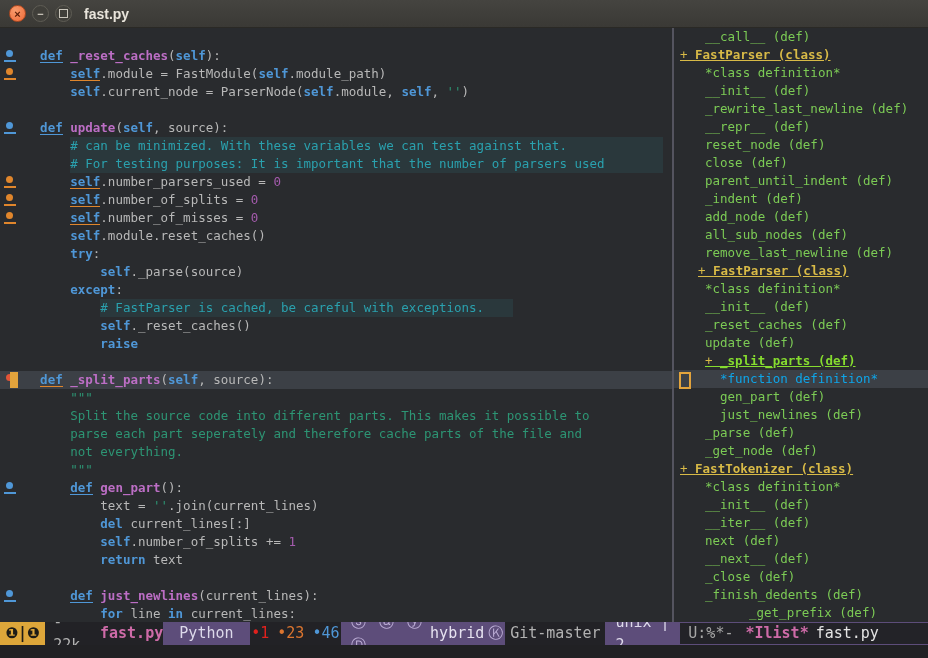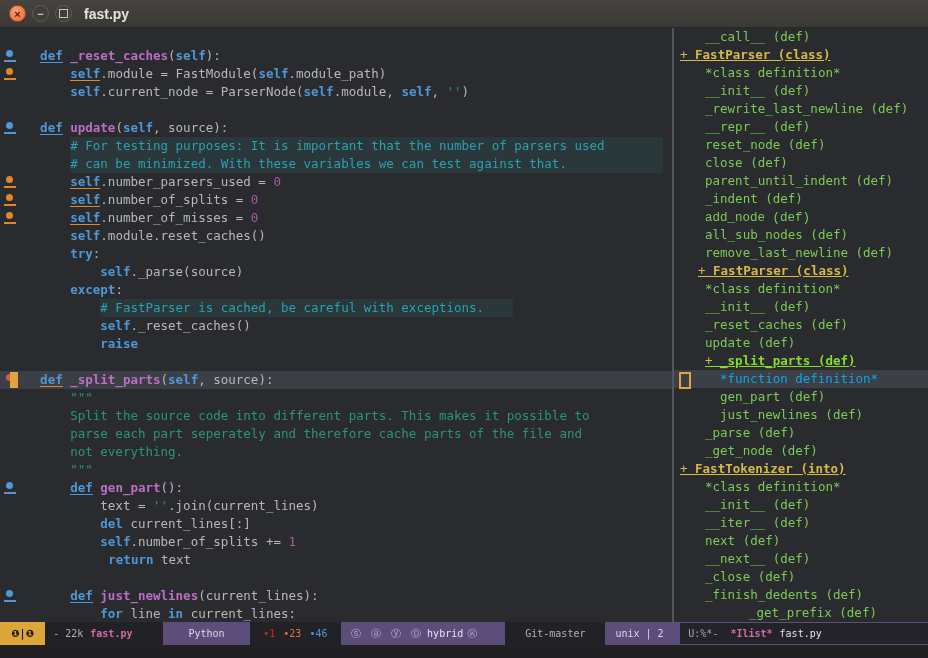--- a/index.html
+++ b/index.html
@@ -54,21 +54,21 @@
   .srow{position:relative;height:18px;line-height:18px;white-space:pre;}
   .srow.cur{background:#3c4046;}
   .s-def{color:#7ccb55;}
   .s-class{color:#d8ba47;font-weight:bold;text-decoration:underline;}
   .s-sel{color:#86dc2f;font-weight:bold;text-decoration:underline;}
   .s-curtext{color:#0ea5e9;}
   .s-plus{color:#d8ba47;text-decoration:none;font-weight:normal;}
   .hollow-cursor{position:absolute;left:5px;top:2px;width:8px;height:13px;border:2px solid #e2a33c;}
 
   
-  #modeline{position:absolute;left:0;top:622px;width:928px;height:23px;display:flex;font-size:10px;}
+  #modeline{position:absolute;left:0;top:622px;width:928px;height:23px;display:flex;font-size:15px;}
   .mseg{height:23px;line-height:23px;display:flex;align-items:center;box-sizing:border-box;overflow:hidden;}
   .seg-purple{background:#5d4d7a;color:#ddd9ea;}
   .seg-dark{background:#222226;color:#b2b2b2;}
   #seg-winnum{width:46px;background:#dda63a;color:#1d1b16;font-weight:bold;justify-content:center;}
   #seg-buf{width:120px;padding-left:8px;}
   #seg-buf .bufname{color:#ce6ba8;font-weight:bold;margin-left:7px;}
   #seg-mode{width:88px;justify-content:center;}
   #seg-counts{width:93px;justify-content:center;gap:8px;}
   .cnt-err{color:#e0211d;}
   .cnt-warn{color:#dc752f;}
@@ -105,22 +105,22 @@
   </div>
 
   <div id="main">
     <div id="editor">
       <div id="code-lines">
           <div class="cline"><span class="fmark fm-blue"><i class="dot"></i><i class="bar"></i></span><span class="lseg" style="padding-left: 10px;"><span class="txt">    </span><span class="kwu">def</span><span class="txt"> </span><span class="fn">_reset_caches</span><span class="txt">(</span><span class="slf">self</span><span class="txt">):</span></span></div>
           <div class="cline"><span class="fmark fm-orange"><i class="dot"></i><i class="bar"></i></span><span class="lseg" style="padding-left: 10px;"><span class="txt">        </span><span class="slfo">self</span><span class="txt">.module = FastModule(</span><span class="slf">self</span><span class="txt">.module_path)</span></span></div>
           <div class="cline"><span class="lseg" style="padding-left: 10px;"><span class="txt">        </span><span class="slf">self</span><span class="txt">.current_node = ParserNode(</span><span class="slf">self</span><span class="txt">.module, </span><span class="slf">self</span><span class="txt">, </span><span class="str">''</span><span class="txt">)</span></span></div>
           <div class="cline"><span class="lseg" style="padding-left: 10px;"></span></div>
           <div class="cline"><span class="fmark fm-blue"><i class="dot"></i><i class="bar"></i></span><span class="lseg" style="padding-left: 10px;"><span class="txt">    </span><span class="kwu">def</span><span class="txt"> </span><span class="fn">update</span><span class="txt">(</span><span class="slf">self</span><span class="txt">, source):</span></span></div>
+          <div class="cline"><span class="tint" style="left: 70px; width: 593px;"></span><span class="lseg" style="padding-left: 10px;"><span class="txt">        </span><span class="com"># can be minimized. With these variables we can test against that.</span></span></div>
           <div class="cline"><span class="tint" style="left: 70px; width: 593px;"></span><span class="lseg" style="padding-left: 10px;"><span class="txt">        </span><span class="com"># For testing purposes: It is important that the number of parsers used</span></span></div>
-          <div class="cline"><span class="tint" style="left: 70px; width: 593px;"></span><span class="lseg" style="padding-left: 10px;"><span class="txt">        </span><span class="com"># can be minimized. With these variables we can test against that.</span></span></div>
           <div class="cline"><span class="fmark fm-orange"><i class="dot"></i><i class="bar"></i></span><span class="lseg" style="padding-left: 10px;"><span class="txt">        </span><span class="slfo">self</span><span class="txt">.number_parsers_used = </span><span class="num">0</span></span></div>
           <div class="cline"><span class="fmark fm-orange"><i class="dot"></i><i class="bar"></i></span><span class="lseg" style="padding-left: 10px;"><span class="txt">        </span><span class="slfo">self</span><span class="txt">.number_of_splits = </span><span class="num">0</span></span></div>
           <div class="cline"><span class="fmark fm-orange"><i class="dot"></i><i class="bar"></i></span><span class="lseg" style="padding-left: 10px;"><span class="txt">        </span><span class="slfo">self</span><span class="txt">.number_of_misses = </span><span class="num">0</span></span></div>
           <div class="cline"><span class="lseg" style="padding-left: 10px;"><span class="txt">        </span><span class="slf">self</span><span class="txt">.module.reset_caches()</span></span></div>
           <div class="cline"><span class="lseg" style="padding-left: 10px;"><span class="txt">        </span><span class="kw">try</span><span class="txt">:</span></span></div>
           <div class="cline"><span class="lseg" style="padding-left: 10px;"><span class="txt">            </span><span class="slf">self</span><span class="txt">._parse(source)</span></span></div>
           <div class="cline"><span class="lseg" style="padding-left: 10px;"><span class="txt">        </span><span class="kw">except</span><span class="txt">:</span></span></div>
           <div class="cline"><span class="tint" style="left: 100px; width: 413px;"></span><span class="lseg" style="padding-left: 10px;"><span class="txt">            </span><span class="com"># FastParser is cached, be careful with exceptions.</span></span></div>
           <div class="cline"><span class="lseg" style="padding-left: 10px;"><span class="txt">            </span><span class="slf">self</span><span class="txt">._reset_caches()</span></span></div>
           <div class="cline"><span class="lseg" style="padding-left: 10px;"><span class="txt">            </span><span class="kw">raise</span></span></div>
@@ -128,54 +128,54 @@
           <div class="cline cur"><span class="fmark fm-red"><i class="dot"></i><i class="bar"></i></span><span class="cursor-block"></span><span class="lseg" style="padding-left: 10px;"><span class="txt">    </span><span class="kwo">def</span><span class="txt"> </span><span class="fn">_split_parts</span><span class="txt">(</span><span class="slf">self</span><span class="txt">, source):</span></span></div>
           <div class="cline"><span class="lseg" style="padding-left: 10px;"><span class="txt">        </span><span class="doc">"""</span></span></div>
           <div class="cline"><span class="lseg" style="padding-left: 10px;"><span class="txt">        </span><span class="doc">Split the source code into different parts. This makes it possible to</span></span></div>
           <div class="cline"><span class="lseg" style="padding-left: 10px;"><span class="txt">        </span><span class="doc">parse each part seperately and therefore cache parts of the file and</span></span></div>
           <div class="cline"><span class="lseg" style="padding-left: 10px;"><span class="txt">        </span><span class="doc">not everything.</span></span></div>
           <div class="cline"><span class="lseg" style="padding-left: 10px;"><span class="txt">        </span><span class="doc">"""</span></span></div>
           <div class="cline"><span class="fmark fm-blue"><i class="dot"></i><i class="bar"></i></span><span class="lseg" style="padding-left: 10px;"><span class="txt">        </span><span class="kwu">def</span><span class="txt"> </span><span class="fn">gen_part</span><span class="txt">():</span></span></div>
           <div class="cline"><span class="lseg" style="padding-left: 10px;"><span class="txt">            </span><span class="txt">text = </span><span class="str">''</span><span class="txt">.join(current_lines)</span></span></div>
           <div class="cline"><span class="lseg" style="padding-left: 10px;"><span class="txt">            </span><span class="kw">del</span><span class="txt"> current_lines[:]</span></span></div>
           <div class="cline"><span class="lseg" style="padding-left: 10px;"><span class="txt">            </span><span class="slf">self</span><span class="txt">.number_of_splits += </span><span class="num">1</span></span></div>
-          <div class="cline"><span class="lseg" style="padding-left: 18px;"><span class="txt">            </span><span class="kw">return</span><span class="txt"> text</span></span></div>
+          <div class="cline"><span class="lseg" style="padding-left: 10px;"><span class="txt">            </span><span class="kw">return</span><span class="txt"> text</span></span></div>
           <div class="cline"><span class="lseg" style="padding-left: 10px;"></span></div>
           <div class="cline"><span class="fmark fm-blue"><i class="dot"></i><i class="bar"></i></span><span class="lseg" style="padding-left: 10px;"><span class="txt">        </span><span class="kwu">def</span><span class="txt"> </span><span class="fn">just_newlines</span><span class="txt">(current_lines):</span></span></div>
           <div class="cline"><span class="lseg" style="padding-left: 10px;"><span class="txt">            </span><span class="kw">for</span><span class="txt"> line </span><span class="kw">in</span><span class="txt"> current_lines:</span></span></div>
         </div>
     </div>
     <div id="divider"></div>
     <div id="sidebar">
       <div id="sidebar-list">
           <div class="srow"><span class="s-def" style="padding-left: 31px; display: inline-block;"><span>__call__ (def)</span></span></div>
           <div class="srow"><span class="s-class" style="padding-left: 6px; display: inline-block;"><span class="s-plus">+ </span><span>FastParser (class)</span></span></div>
           <div class="srow"><span class="s-def" style="padding-left: 31px; display: inline-block;"><span>*class definition*</span></span></div>
           <div class="srow"><span class="s-def" style="padding-left: 31px; display: inline-block;"><span>__init__ (def)</span></span></div>
           <div class="srow"><span class="s-def" style="padding-left: 31px; display: inline-block;"><span>_rewrite_last_newline (def)</span></span></div>
           <div class="srow"><span class="s-def" style="padding-left: 31px; display: inline-block;"><span>__repr__ (def)</span></span></div>
           <div class="srow"><span class="s-def" style="padding-left: 31px; display: inline-block;"><span>reset_node (def)</span></span></div>
           <div class="srow"><span class="s-def" style="padding-left: 31px; display: inline-block;"><span>close (def)</span></span></div>
           <div class="srow"><span class="s-def" style="padding-left: 31px; display: inline-block;"><span>parent_until_indent (def)</span></span></div>
           <div class="srow"><span class="s-def" style="padding-left: 31px; display: inline-block;"><span>_indent (def)</span></span></div>
-          <div class="srow"><span class="s-def" style="padding-left: 31px; display: inline-block; font-family: Liberation Mono, monospace;"><span>add_node (def)</span></span></div>
+          <div class="srow"><span class="s-def" style="padding-left: 31px; display: inline-block;"><span>add_node (def)</span></span></div>
           <div class="srow"><span class="s-def" style="padding-left: 31px; display: inline-block;"><span>all_sub_nodes (def)</span></span></div>
           <div class="srow"><span class="s-def" style="padding-left: 31px; display: inline-block;"><span>remove_last_newline (def)</span></span></div>
           <div class="srow"><span class="s-class" style="padding-left: 24px; display: inline-block;"><span class="s-plus">+ </span><span>FastParser (class)</span></span></div>
           <div class="srow"><span class="s-def" style="padding-left: 31px; display: inline-block;"><span>*class definition*</span></span></div>
           <div class="srow"><span class="s-def" style="padding-left: 31px; display: inline-block;"><span>__init__ (def)</span></span></div>
           <div class="srow"><span class="s-def" style="padding-left: 31px; display: inline-block;"><span>_reset_caches (def)</span></span></div>
           <div class="srow"><span class="s-def" style="padding-left: 31px; display: inline-block;"><span>update (def)</span></span></div>
           <div class="srow"><span class="s-sel" style="padding-left: 31px; display: inline-block;"><span class="s-plus">+ </span><span>_split_parts (def)</span></span></div>
           <div class="srow cur"><span class="hollow-cursor"></span><span class="s-curtext" style="padding-left: 46px; display: inline-block;"><span>*function definition*</span></span></div>
           <div class="srow"><span class="s-def" style="padding-left: 46px; display: inline-block;"><span>gen_part (def)</span></span></div>
           <div class="srow"><span class="s-def" style="padding-left: 46px; display: inline-block;"><span>just_newlines (def)</span></span></div>
           <div class="srow"><span class="s-def" style="padding-left: 31px; display: inline-block;"><span>_parse (def)</span></span></div>
           <div class="srow"><span class="s-def" style="padding-left: 31px; display: inline-block;"><span>_get_node (def)</span></span></div>
-          <div class="srow"><span class="s-class" style="padding-left: 6px; display: inline-block;"><span class="s-plus">+ </span><span>FastTokenizer (into)</span></span></div>
+          <div class="srow"><span class="s-class" style="padding-left: 6px; display: inline-block;"><span class="s-plus">+ </span><span>FastTokenizer (class)</span></span></div>
           <div class="srow"><span class="s-def" style="padding-left: 31px; display: inline-block;"><span>*class definition*</span></span></div>
           <div class="srow"><span class="s-def" style="padding-left: 31px; display: inline-block;"><span>__init__ (def)</span></span></div>
           <div class="srow"><span class="s-def" style="padding-left: 31px; display: inline-block;"><span>__iter__ (def)</span></span></div>
           <div class="srow"><span class="s-def" style="padding-left: 31px; display: inline-block;"><span>next (def)</span></span></div>
           <div class="srow"><span class="s-def" style="padding-left: 31px; display: inline-block;"><span>__next__ (def)</span></span></div>
           <div class="srow"><span class="s-def" style="padding-left: 31px; display: inline-block;"><span>_close (def)</span></span></div>
           <div class="srow"><span class="s-def" style="padding-left: 31px; display: inline-block;"><span>_finish_dedents (def)</span></span></div>
           <div class="srow"><span class="s-def" style="padding-left: 31px; display: inline-block; margin-left: 44px;"><span>_get_prefix (def)</span></span></div>
         </div>
     </div>

